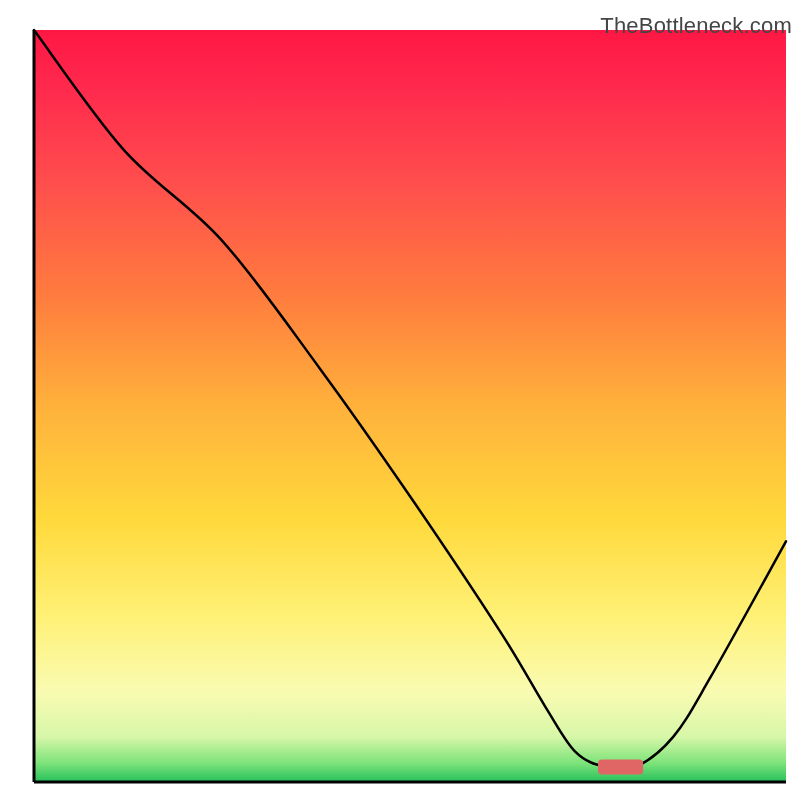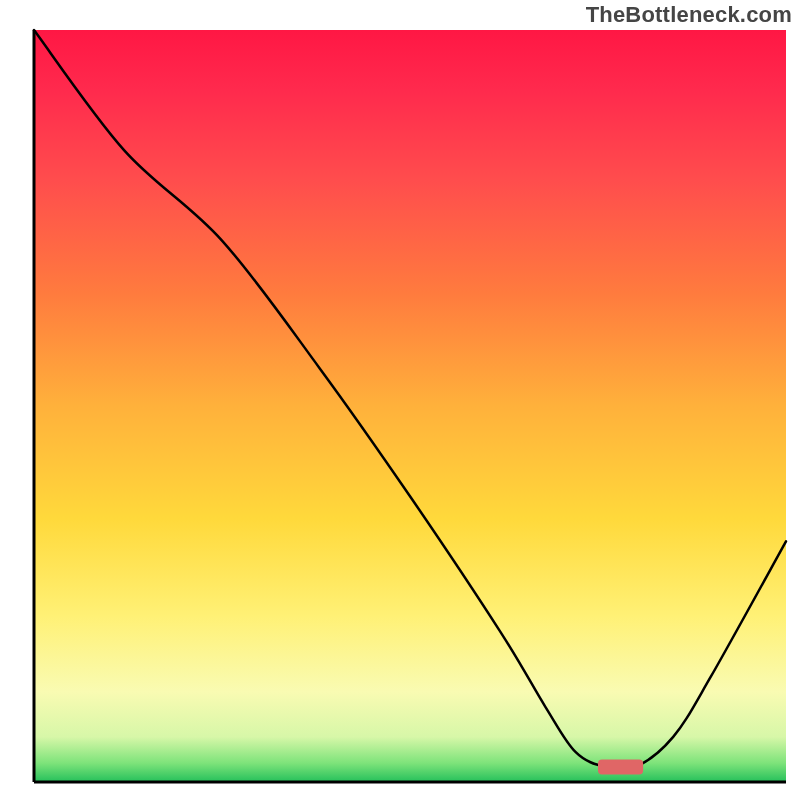--- a/index.html
+++ b/index.html
@@ -13,24 +13,24 @@
   .canvas-wrap {
     position: relative;
     width: 800px;
     height: 800px;
   }
   svg {
     display: block;
   }
   .watermark {
     position: absolute;
-    top: 2px;
+    top: 13px;
     right: 8px;
     font-size: 22px;
-    font-weight: 700;
+    font-weight: 400;
     color: #454545;
     letter-spacing: 0.2px;
     user-select: none;
   }
 </style>
 </head>
 <body>
 
 <div class="canvas-wrap">
   <span class="watermark">TheBottleneck.com</span>

